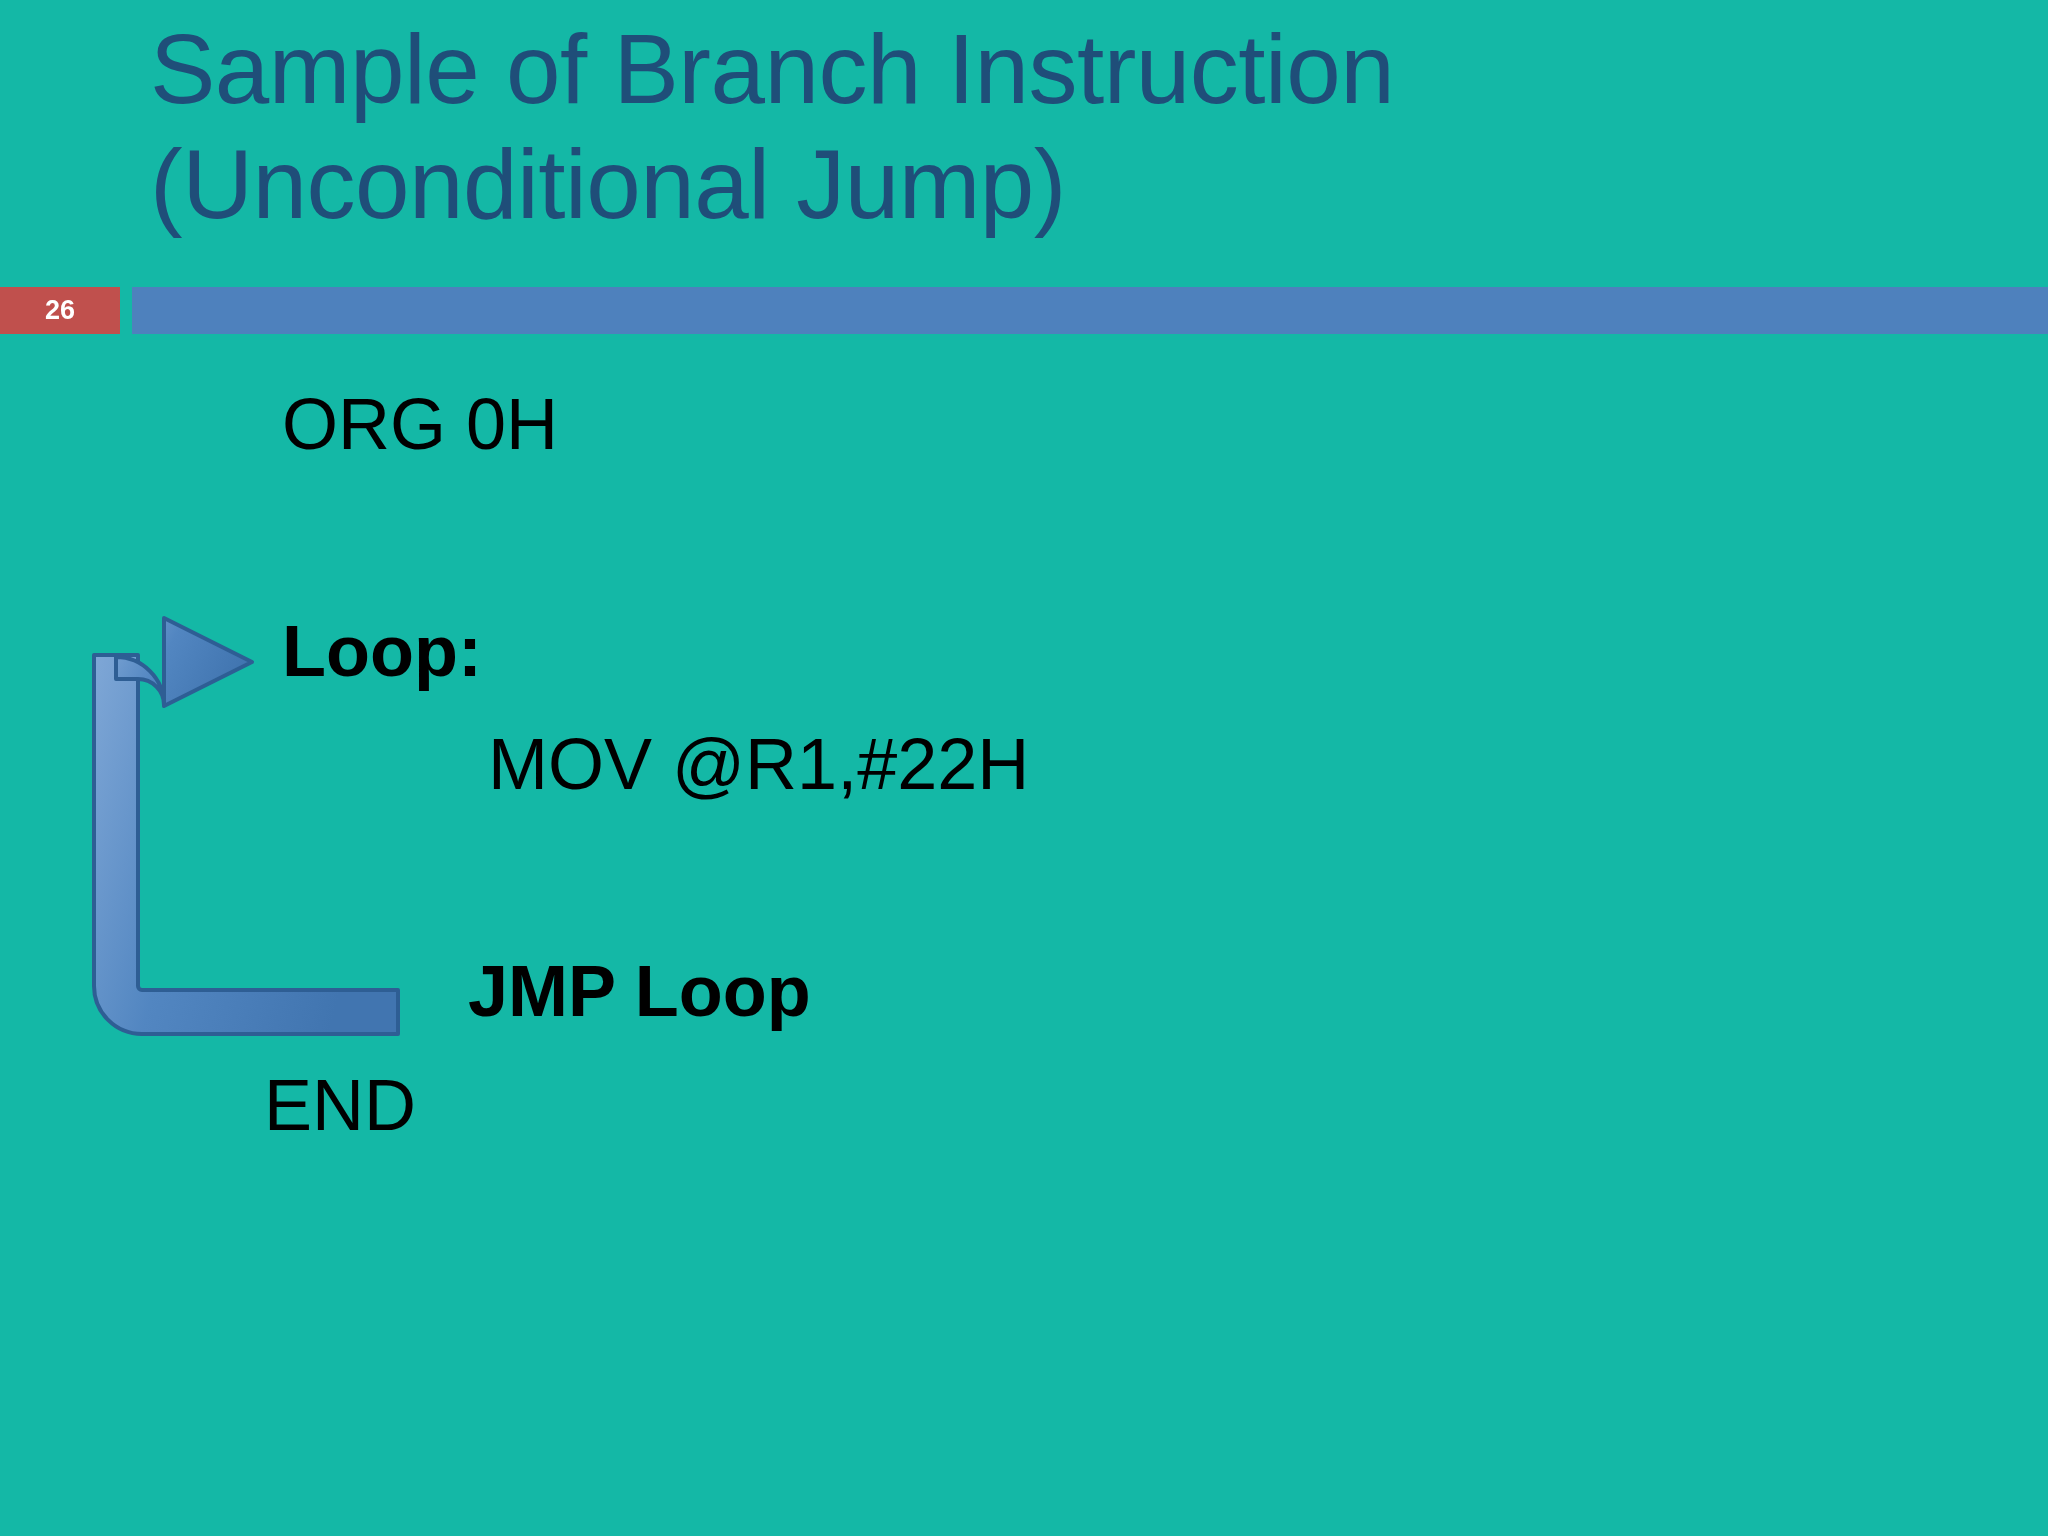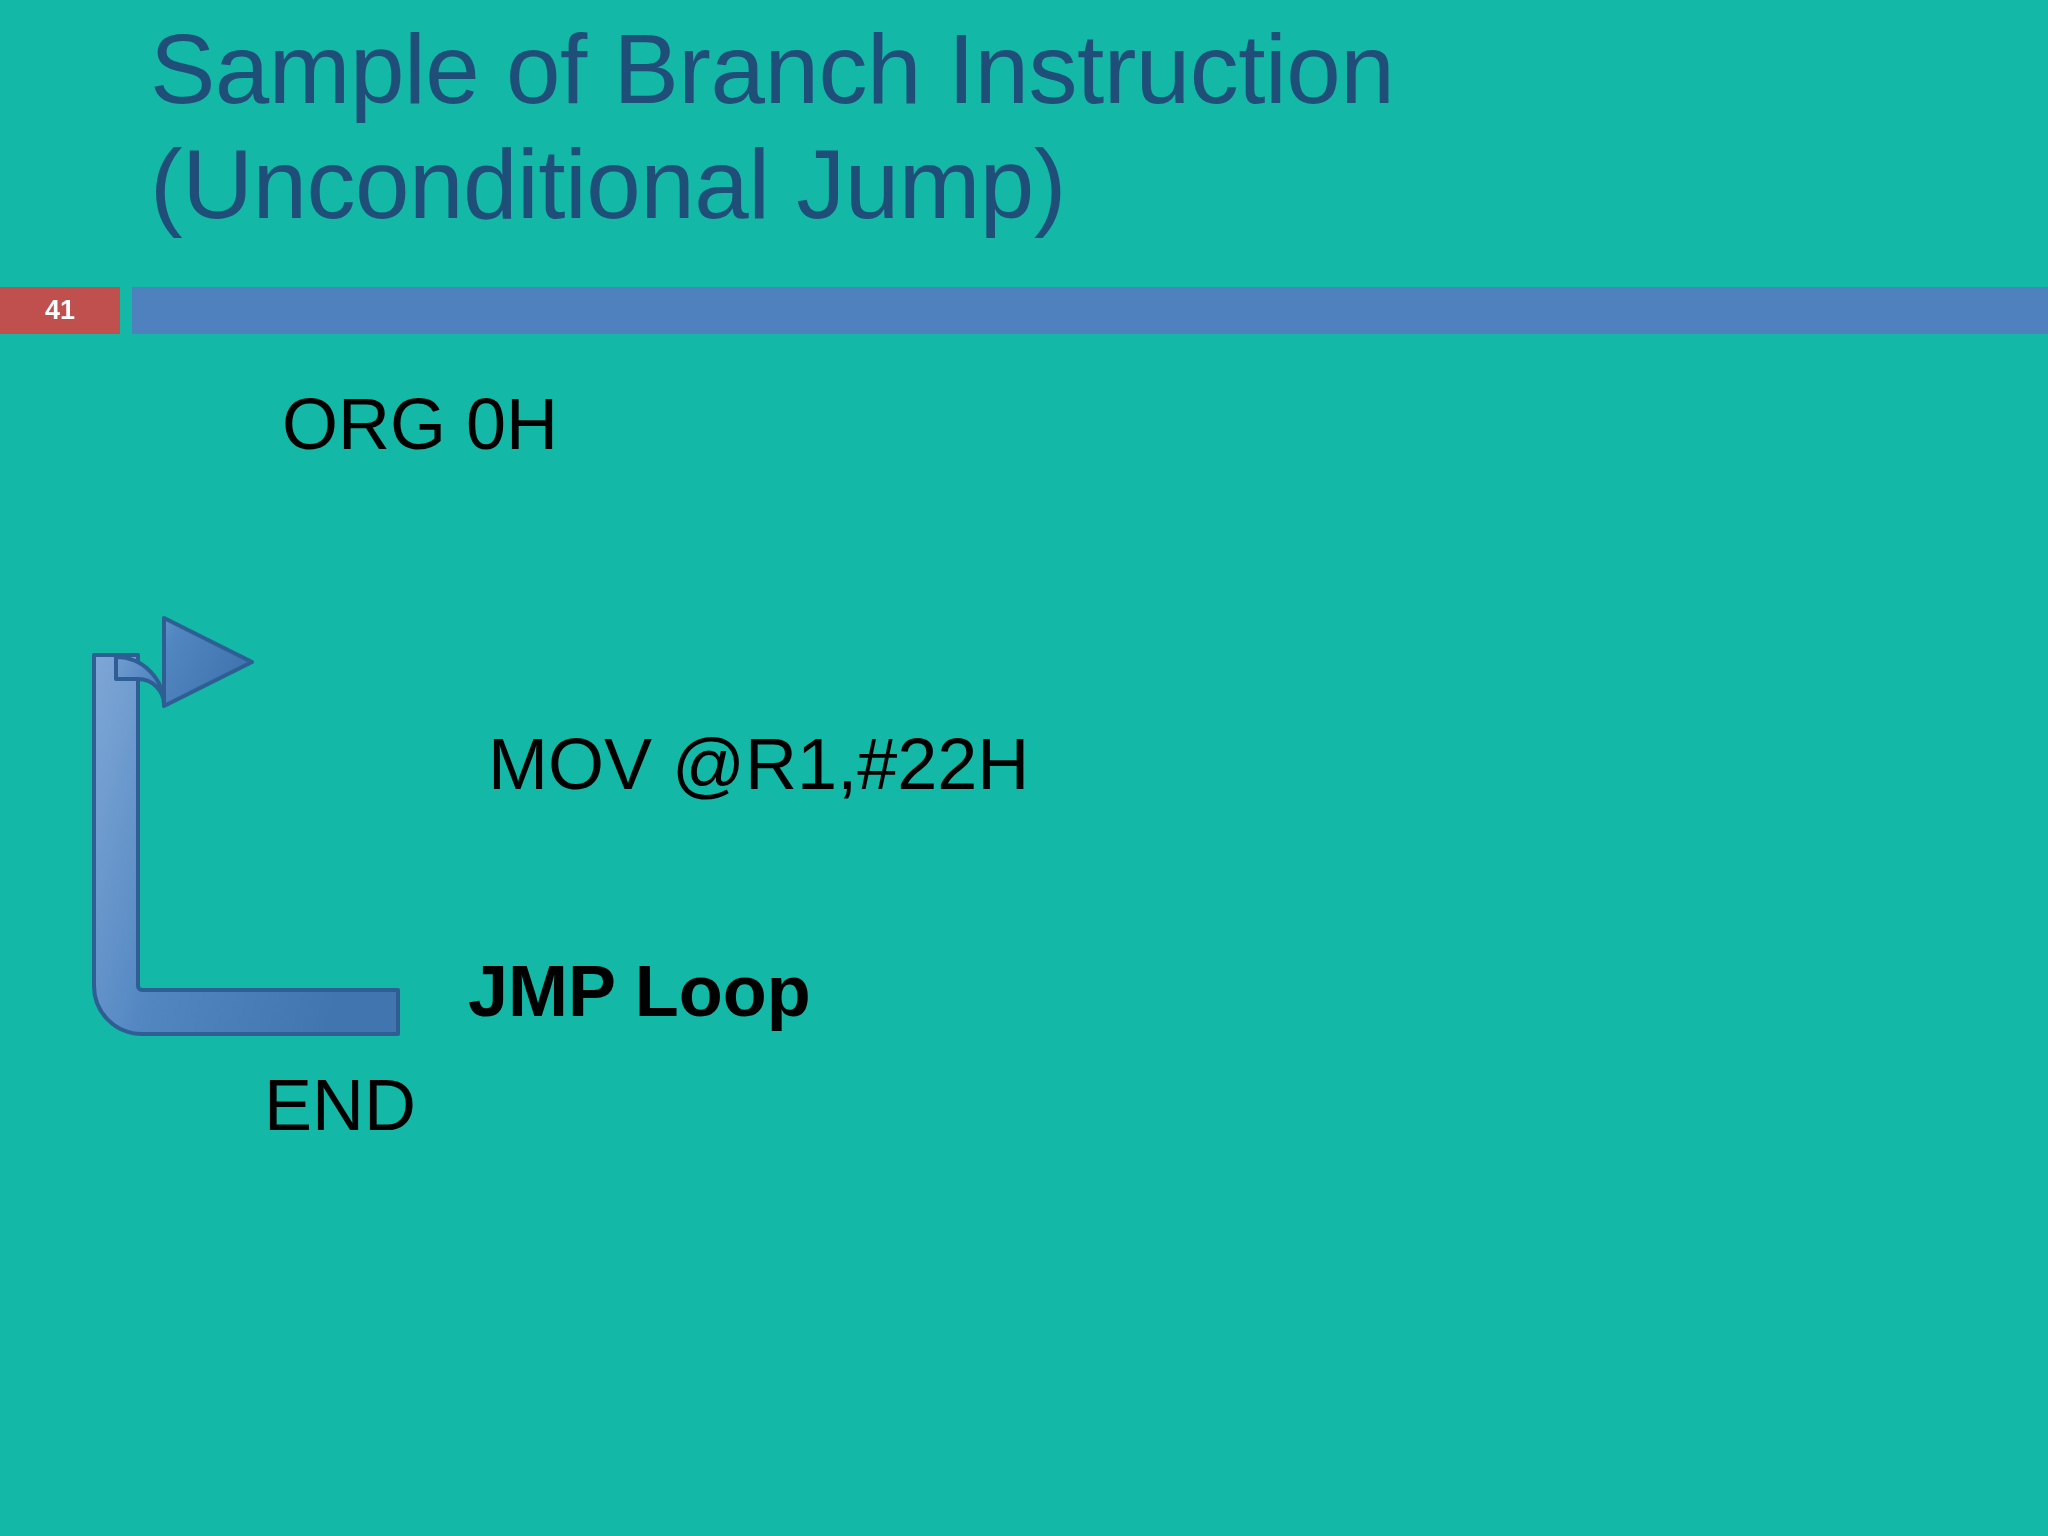--- a/index.html
+++ b/index.html
@@ -103,30 +103,31 @@
 </style>
 </head>
 <body>
 
 <div id="slide">
 
   <div class="slide-title">Sample of Branch Instruction
 (Unconditional Jump)</div>
 
   <div class="slide-number-badge">
-    <span>41</span>
+    <span>26</span>
   </div>
 
   <div class="header-bar"></div>
 
   <div class="code-area">
 
     <div class="code-line ln-org">ORG 0H</div>
 
 
+    <div class="code-line bold ln-loop">Loop:</div>
 
     <div class="code-line ln-mov22">MOV @R1,#22H</div>
 
 
     <div class="code-line bold ln-jmp">JMP Loop</div>
 
     <div class="code-line ln-end">END</div>
   </div>
 
   <svg class="loop-arrow" viewBox="0 0 360 450">

